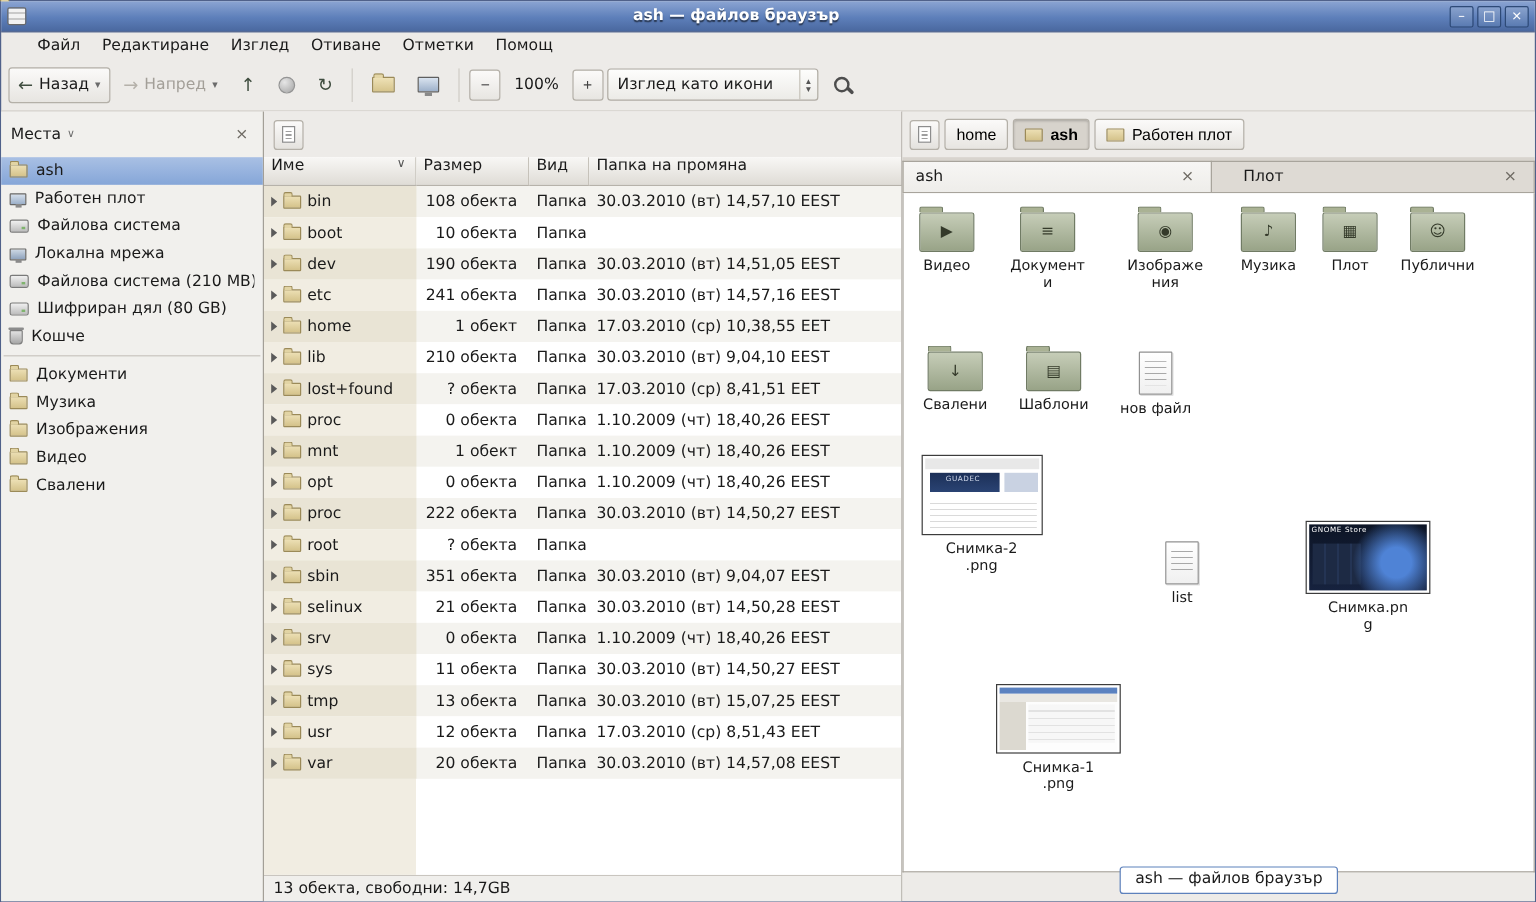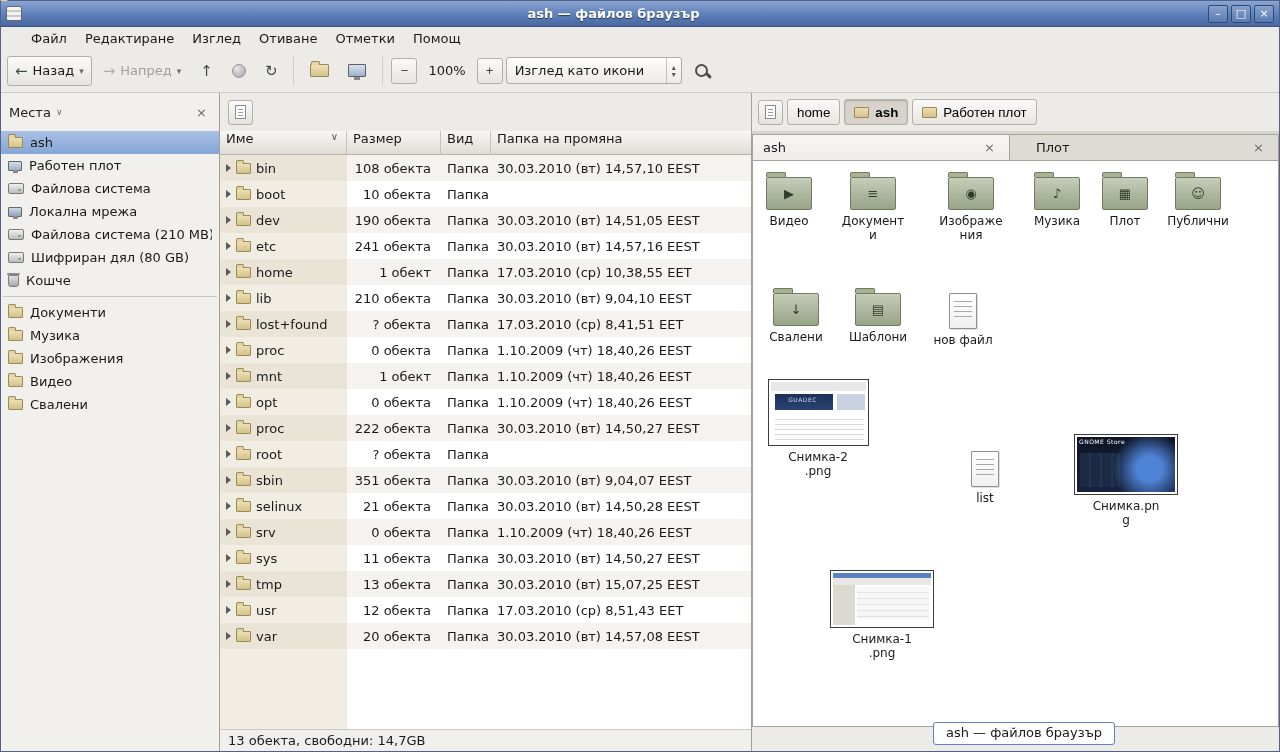--- a/index.html
+++ b/index.html
@@ -675,21 +675,21 @@
 </span>
         <span>
   <div class="image-item thumb-guadec" style="left: 10px; top: 218px;">
     <div class="thumb">
       <div class="ti"></div>
       <span class="thumb-text">GUADEC</span>
     </div>
     <div class="ilabel">Снимка-2.png</div>
   </div>
 
-  <div class="image-item thumb-store" style="left: 318px; top: 273px;">
+  <div class="image-item thumb-store" style="left: 332px; top: 273px;">
     <div class="thumb">
       <div class="ti"></div>
       <span class="thumb-text">GNOME Store</span>
     </div>
     <div class="ilabel">Снимка.png</div>
   </div>
 
   <div class="image-item thumb-filer" style="left: 74px; top: 409px;">
     <div class="thumb">
       <div class="ti"></div>

